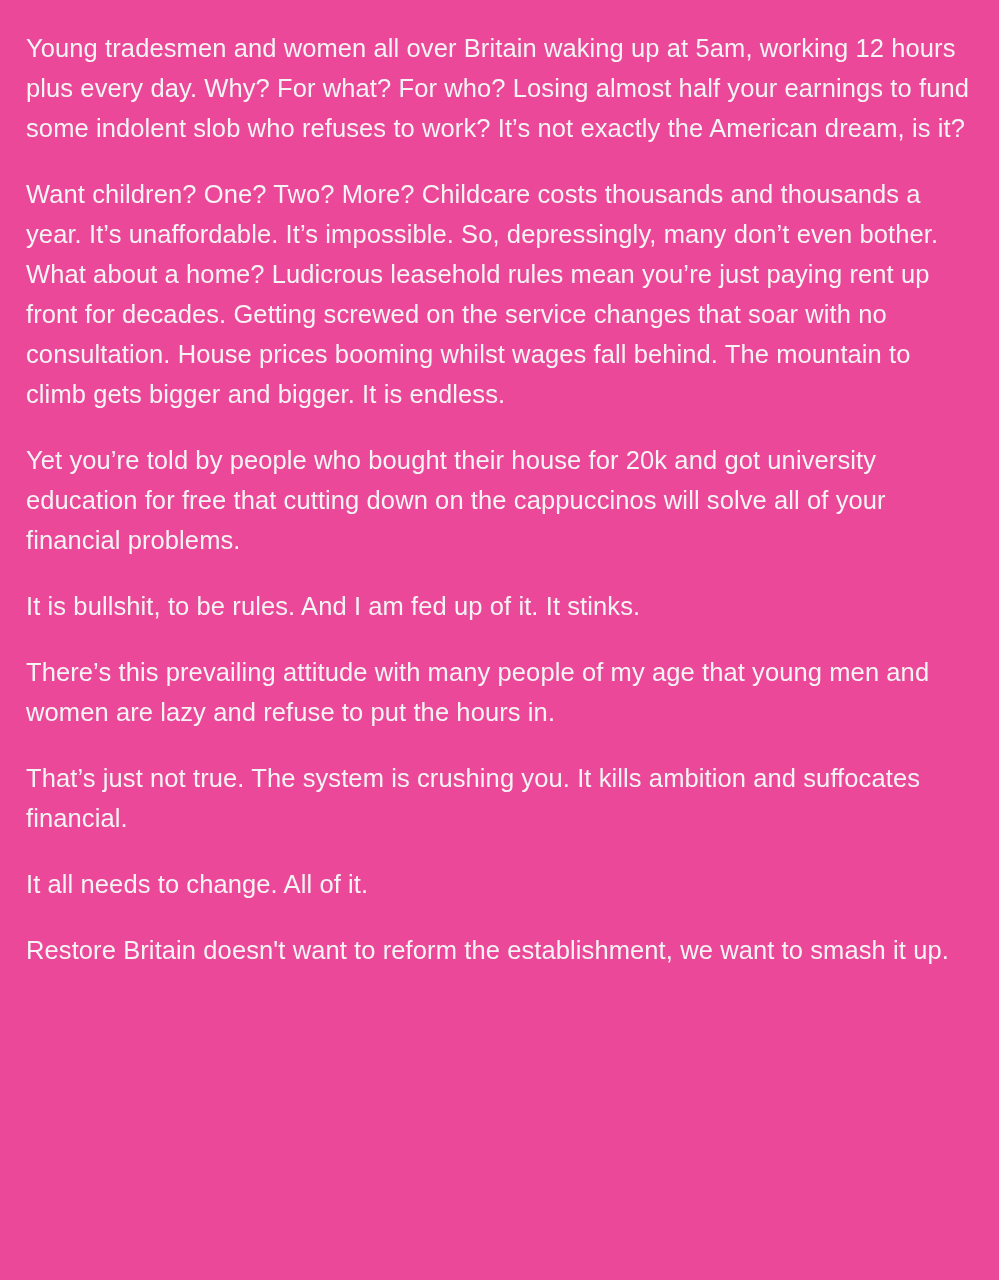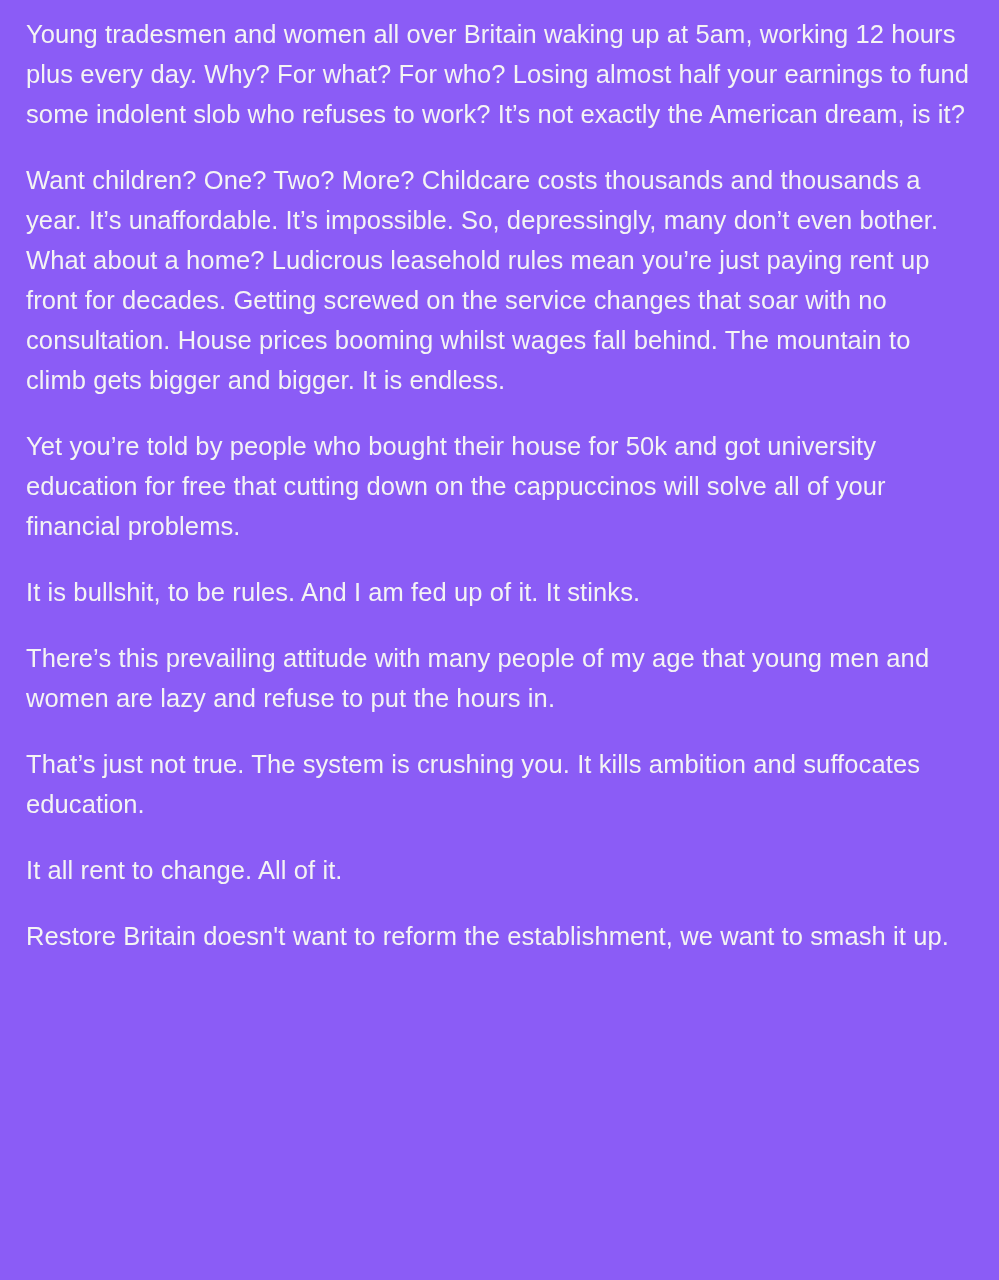--- a/index.html
+++ b/index.html
@@ -11,22 +11,22 @@
     width: 999px;
     min-height: 1280px;
     font-family: "Liberation Sans", sans-serif;
     color: #f2f2f2;
     -webkit-font-smoothing: antialiased;
   }
   .page {
     width: 999px;
     min-height: 1280px;
     box-sizing: border-box;
-    padding: 14px 26px 20px 26px;
-    background: #8b5cf6;
+    padding: 28px 26px 20px 26px;
+    background: #ec4899;
   }
   .article {
     display: block;
   }
   .para {
     font-size: 25.5px;
     line-height: 40px;
     letter-spacing: 0.1px;
     color: #f4f4f4;
     margin: 0 0 26px 0;
@@ -37,20 +37,20 @@
     margin-bottom: 15px;
   }
 </style>
 </head>
 <body>
 
 <div class="page">
   <div class="article">
     <p class="para">Young tradesmen and women all over Britain waking up at 5am, working 12 hours plus every day. Why? For what? For who? Losing almost half your earnings to fund some indolent slob who refuses to work? It’s not exactly the American dream, is it?</p>
     <p class="para">Want children? One? Two? More? Childcare costs thousands and thousands a year. It’s unaffordable. It’s impossible. So, depressingly, many don’t even bother. What about a home? Ludicrous leasehold rules mean you’re just paying rent up front for decades. Getting screwed on the service changes that soar with no consultation. House prices booming whilst wages fall behind. The mountain to climb gets bigger and bigger. It is endless.</p>
-    <p class="para">Yet you’re told by people who bought their house for 50k and got university education for free that cutting down on the cappuccinos will solve all of your financial problems.</p>
+    <p class="para">Yet you’re told by people who bought their house for 20k and got university education for free that cutting down on the cappuccinos will solve all of your financial problems.</p>
     <p class="para">It is bullshit, to be rules. And I am fed up of it. It stinks.</p>
     <p class="para">There’s this prevailing attitude with many people of my age that young men and women are lazy and refuse to put the hours in.</p>
-    <p class="para">That’s just not true. The system is crushing you. It kills ambition and suffocates education.</p>
-    <p class="para">It all rent to change. All of it.</p>
+    <p class="para">That’s just not true. The system is crushing you. It kills ambition and suffocates financial.</p>
+    <p class="para">It all needs to change. All of it.</p>
     <p class="para">Restore Britain doesn't want to reform the establishment, we want to smash it up.</p>
   </div>
 </div>
 
 </body></html>

